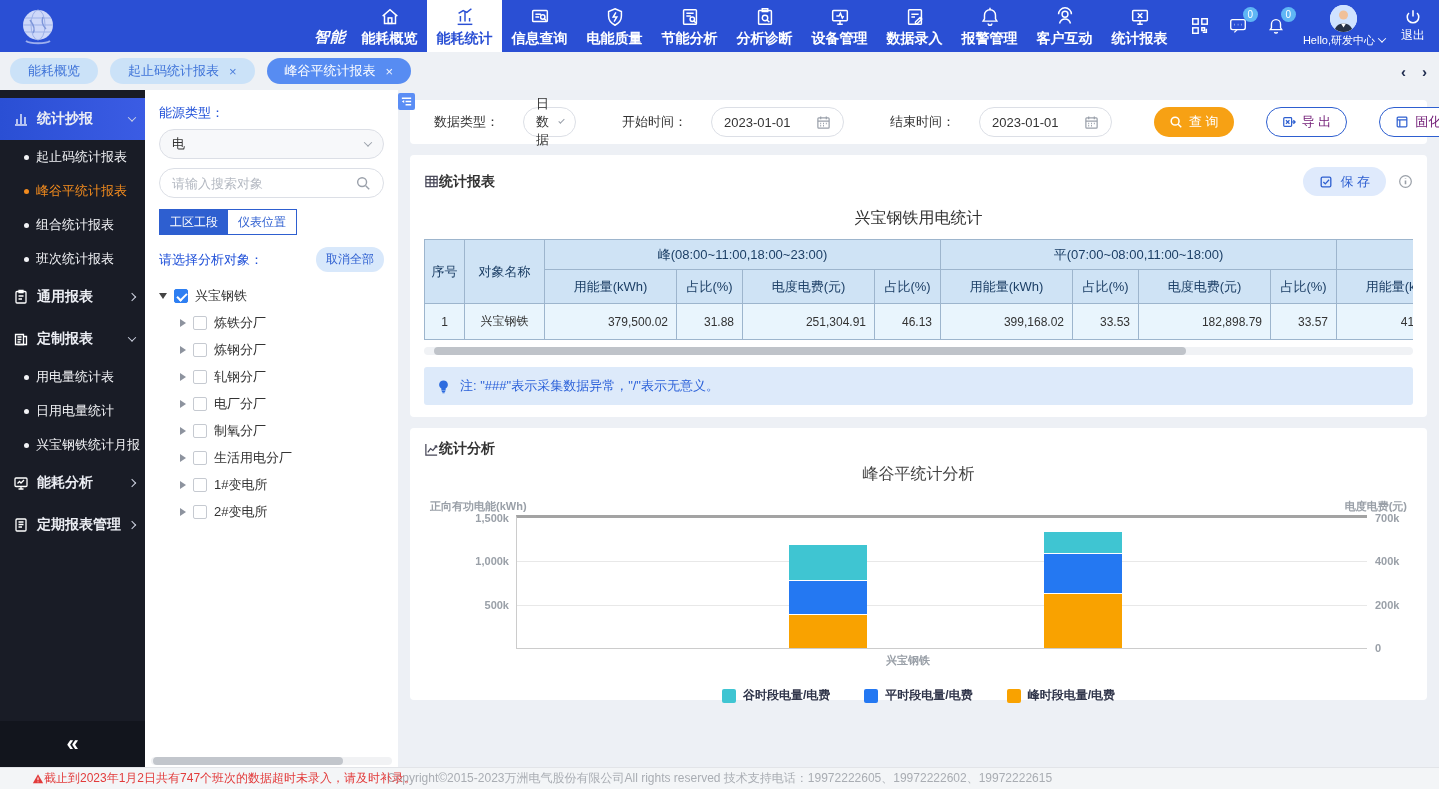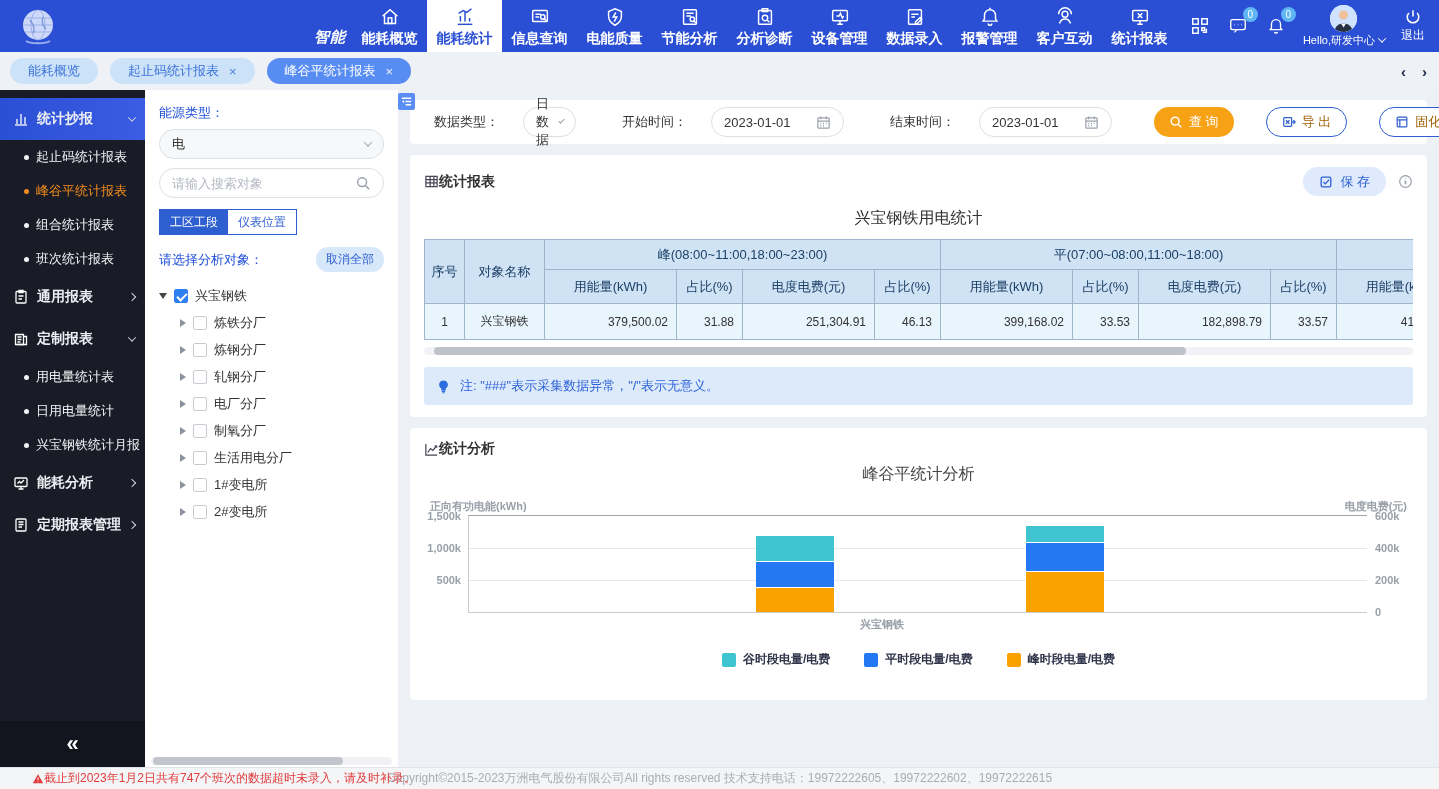--- a/index.html
+++ b/index.html
@@ -81,21 +81,21 @@
   .content { flex:1; padding:10px 12px 0 12px; display:flex; flex-direction:column; gap:11px; overflow:hidden; }
   .card { background:#fff; border-radius:4px; }
 
   
   .filter-card { height:44px; display:flex; align-items:center; padding:0 16px; gap:24px; flex:none; }
   .f-label { font-size:13px; color:#333; white-space:nowrap; margin-left:8px; }
   .f-pill { height:30px; border:1px solid #dcdfe6; border-radius:16px; background:#fff; display:flex; align-items:center; padding:0 12px; font-size:13px; color:#333; gap:8px; }
   .f-pill input { border:none; outline:none; width:84px; font-size:13px; color:#333; font-family:inherit; background:transparent; }
   .btn { height:30px; border-radius:16px; display:flex; align-items:center; gap:6px; padding:0 15px; font-size:13px; cursor:pointer; white-space:nowrap; }
   .btn-primary { background:#f7a114; color:#fff; margin-left:18px; }
-  .btn-outline { border:1px solid #2e5fd0; color:#a16207; background:#fff; margin-left:8px; }
+  .btn-outline { border:1px solid #2e5fd0; color:#701a75; background:#fff; margin-left:8px; }
 
   
   .report-card { padding:12px 14px 12px; flex:none; }
   .card-head { display:flex; align-items:center; gap:0; }
   .card-head-title { font-size:14px; font-weight:bold; color:#333; }
   .save-btn { margin-left:auto; background:#dfeafc; color:#2e5fd0; border-radius:15px; height:29px; padding:0 16px; display:flex; align-items:center; gap:7px; font-size:13px; cursor:pointer; }
   .info-ic { margin-left:12px; cursor:pointer; display:flex; }
   .table-title { text-align:center; font-size:16px; color:#333; margin:12px 0 10px; }
   .table-wrap { overflow:hidden; width:100%; }
   table.report { border-collapse:collapse; table-layout:fixed; width:1308px; }
@@ -105,25 +105,25 @@
   table.report td { background:#e9f5fd; font-size:12px; color:#333; height:36px; }
   td.cnum { text-align:right; padding-right:8px; }
   td.cmid { text-align:center; }
   .h-scrollbar { height:8px; background:#f0f2f5; border-radius:4px; margin-top:7px; position:relative; }
   .h-scrollbar .thumb { position:absolute; left:1%; width:76%; height:8px; border-radius:4px; background:#bfc3c9; cursor:pointer; }
   .note-bar { margin-top:12px; background:#ddeafa; border-radius:3px; height:38px; display:flex; align-items:center; padding:0 12px; gap:9px; color:#2d62d9; font-size:13px; }
 
   
   .analysis-card { padding:12px 14px; height:272px; flex:none; }
   .chart-title { text-align:center; font-size:16px; color:#444; margin:6px 0 0; }
-  .chart-area { position:relative; margin:30px 46px 0 44px; height:98px;font-weight:bold; }
+  .chart-area { position:relative; margin:30px 46px 0 44px; height:134px;font-weight:bold; }
   .axis-lab { position:absolute; top:-16px; font-size:11px; color:#9aa0a8; white-space:nowrap; }
   .axis-lab.left { left:-38px; }
   .axis-lab.right { right:-40px; }
-  .plot { position:absolute; inset:0; border-left:1px solid #ccc; border-bottom:1px solid #ccc; border-top:1px solid #a3a3a3; }
+  .plot { position:absolute; inset:0; border-left:1px solid #ccc; border-bottom:1px solid #ccc; border-top:3px solid #a3a3a3;margin-left:48px; }
   .gridline { position:absolute; left:0; right:0; height:1px; background:#e8e8e8; }
   .tick { position:absolute; font-size:11px; color:#9aa0a8; white-space:nowrap; }
   .tick.l { right:100%; margin-right:8px; transform:translateY(-50%); }
   .tick.r { left:100%; margin-left:8px; transform:translateY(-50%); }
   .bar { position:absolute; bottom:0; top:0; width:78px; display:flex; flex-direction:column-reverse; }
   .bar.b0 { left:32%; } .bar.b1 { left:62%; }
   .x-label { position:absolute; top:calc(100% + 5px); left:46%; transform:translateX(-50%); font-size:11px; color:#9aa0a8; }
   .legend { display:flex; justify-content:center; gap:34px; margin-top:38px; }
   .legend-item { display:flex; align-items:center; gap:7px; font-size:12px; font-weight:bold; color:#30354a; cursor:pointer; }
   .legend-swatch { width:14px; height:14px; border-radius:2px; }
@@ -676,21 +676,21 @@
         <div class="chart-title">峰谷平统计分析</div>
         <div class="chart-area">
           <span class="axis-lab left">正向有功电能(kWh)</span>
           <span class="axis-lab right">电度电费(元)</span>
           <div class="plot">
             <span class="gridline" style="top:33.33%"></span>
             <span class="gridline" style="top:66.67%"></span>
             <span class="tick l" style="top:0">1,500k</span>
             <span class="tick l" style="top:33.33%">1,000k</span>
             <span class="tick l" style="top:66.67%">500k</span>
-            <span class="tick r" style="top:0">600k</span>
+            <span class="tick r" style="top:0">700k</span>
             <span class="tick r" style="top:33.33%">400k</span>
             <span class="tick r" style="top:66.67%">200k</span>
             <span class="tick r" style="top:100%">0</span>
             <div class="bar b0">
                 <div style="height: 25.3%; background: rgb(249, 162, 0);"></div>
                 <div style="height: 26.6112%; background: rgb(36, 120, 242); border-bottom: 1px solid rgb(255, 255, 255);"></div>
                 <div style="height: 27.4472%; background: rgb(63, 197, 210); border-bottom: 1px solid rgb(255, 255, 255);"></div>
               </div>
             <div class="bar b1">
                 <div style="height: 41.8842%; background: rgb(249, 162, 0);"></div>

